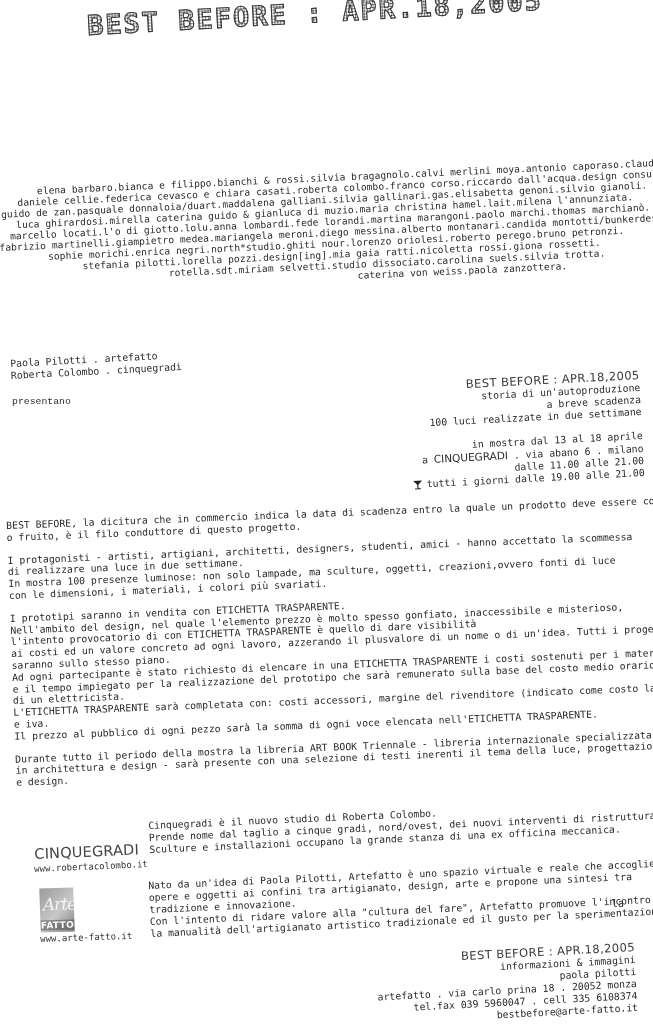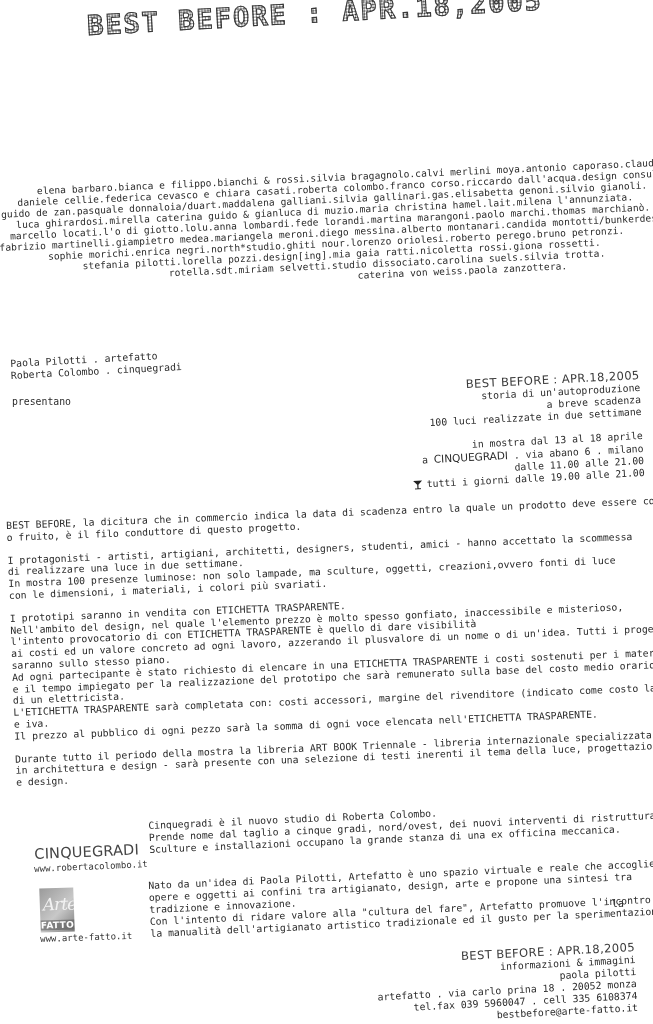--- a/index.html
+++ b/index.html
@@ -34,21 +34,21 @@
   }
   .names .line {
     font-size: 9.6px; line-height: 11px; color: #2b2b2b; white-space: nowrap;
     text-align: center; letter-spacing: 0.05px;
   }
 
   .small { font-size: 9.8px; line-height: 12px; color: #2b2b2b; }
 
   
   #presenters { left: 10px; top: 358px; transform: rotate(-3deg); transform-origin: left top; }
-  #presentano { left: 12px; top: 396px; }
+  #presentano { left: 12px; top: 396px; font-family: Liberation Mono, monospace; }
 
   
   #info-block {
     right: 14px; top: 368px; text-align: right;
     transform: rotate(-3deg); transform-origin: right top;
   }
   .bb-small {
     font-family: "DejaVu Sans", sans-serif; font-size: 11.5px; letter-spacing: 0.4px;
     color: #3a3a3a; text-align: right;
   }

